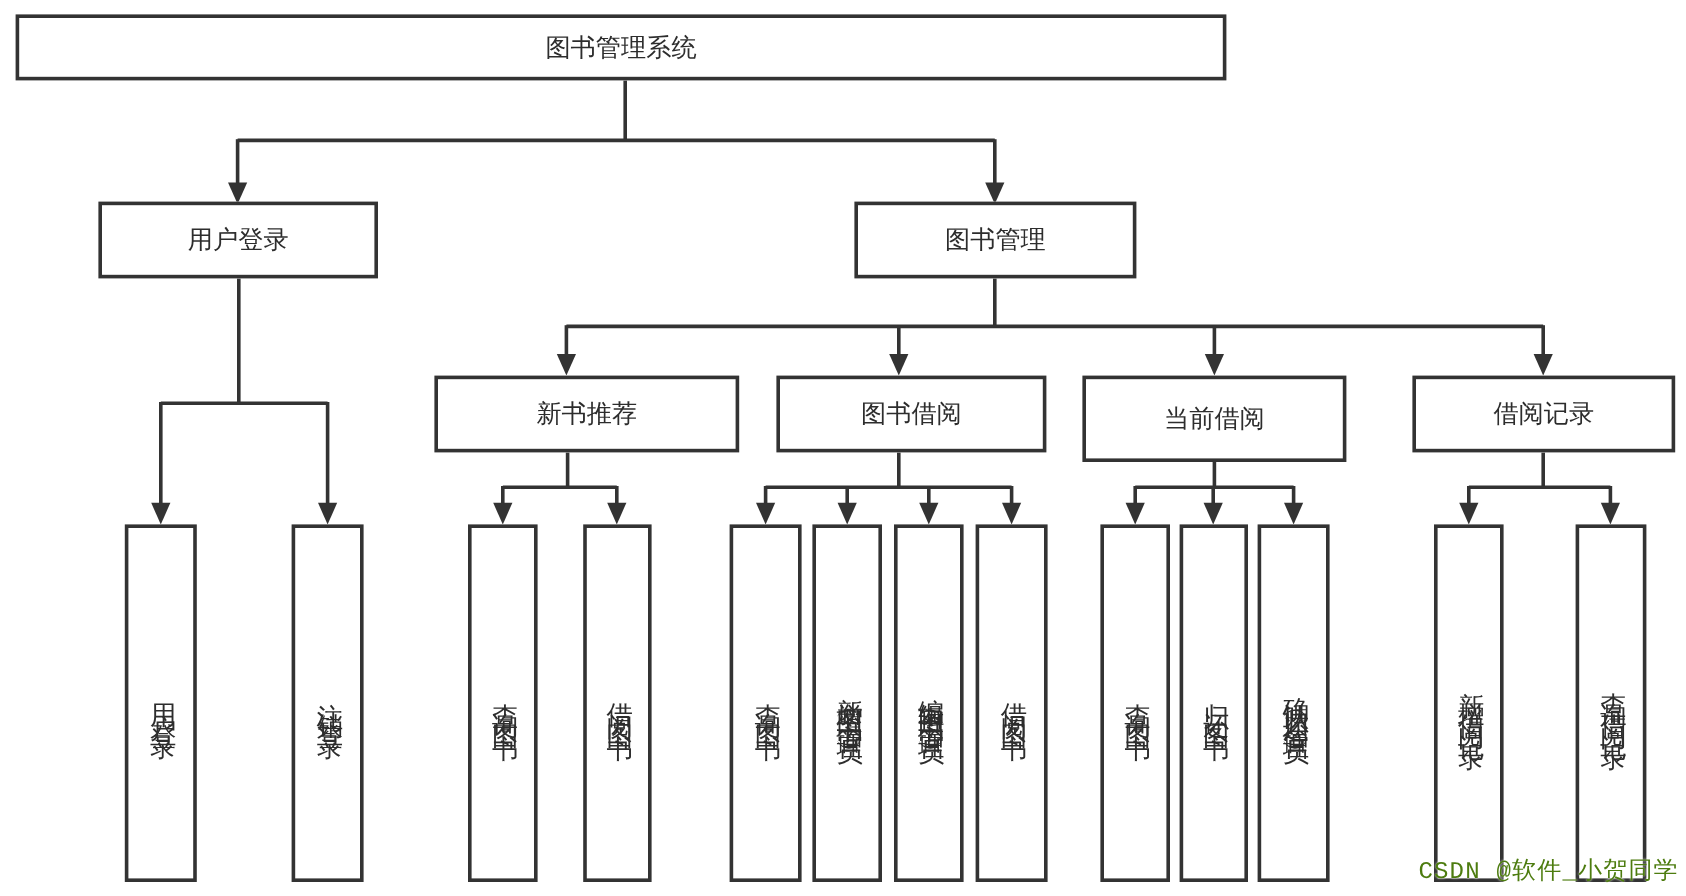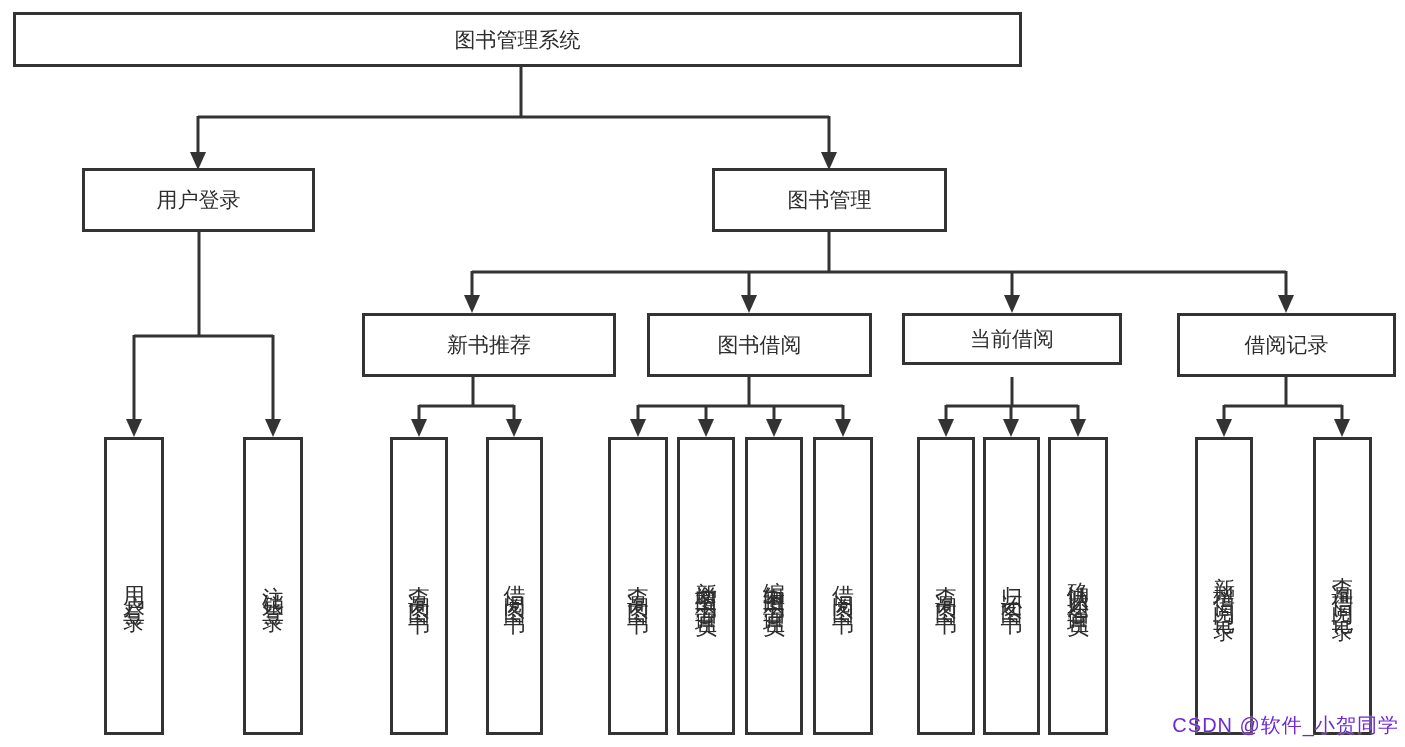--- a/index.html
+++ b/index.html
@@ -1,21 +1,21 @@
 <!DOCTYPE html>
 <html><head>
 <meta charset="utf-8">
 <style>
   html, body { margin: 0; padding: 0; background: #ffffff; }
   #canvas {
     position: relative;
     width: 1405px;
     height: 747px;
     background: #ffffff;
-    font-family: Liberation Sans, sans-serif;
+    font-family: Liberation Mono, monospace;
     overflow: hidden;
     text-align: right;
   }
   #connectors {
     position: absolute;
     left: 0; top: 0;
     width: 1405px; height: 747px;
   }
   #connectors line { stroke: #333333; stroke-width: 3; }
   #connectors polygon { fill: #333333; stroke: none; }
@@ -39,21 +39,21 @@
     line-height: 1;
     white-space: nowrap;
   }
   .node.v .lbl.long { letter-spacing: 5px; }
   .lbl { display: block; }
   #watermark {
     position: absolute;
     right: 6px;
     bottom: 8px;
     font-size: 20px;
-    color: #6d28d9;
+    color: #4d7c0f;
     text-shadow: 0 0 2px #ffffff;
     letter-spacing: 1px;
     z-index: 5;
   }
 </style>
 </head>
 <body>
 
 <div id="canvas">
 
@@ -136,21 +136,21 @@
   <div class="node h" style="left:712px; top:168px; width:235px; height:64px;">
     <span class="lbl">图书管理</span>
   </div>
 
   <div class="node h" style="left:362px; top:313px; width:254px; height:64px;">
     <span class="lbl">新书推荐</span>
   </div>
   <div class="node h" style="left:637px; top:313px; width:225px; height:64px;margin-left:10px;">
     <span class="lbl">图书借阅</span>
   </div>
-  <div class="node h" style="left:902px; top:313px; width:220px; height:52px;">
+  <div class="node h" style="left:902px; top:313px; width:220px; height:72px;">
     <span class="lbl">当前借阅</span>
   </div>
   <div class="node h" style="left:1177px; top:313px; width:219px; height:64px;">
     <span class="lbl">借阅记录</span>
   </div>
 
   <div class="node v" style="left:104px; top:437px; width:60px; height:298px;">
     <span class="lbl">用户登录</span>
   </div>
   <div class="node v" style="left:243px; top:437px; width:60px; height:298px;">

